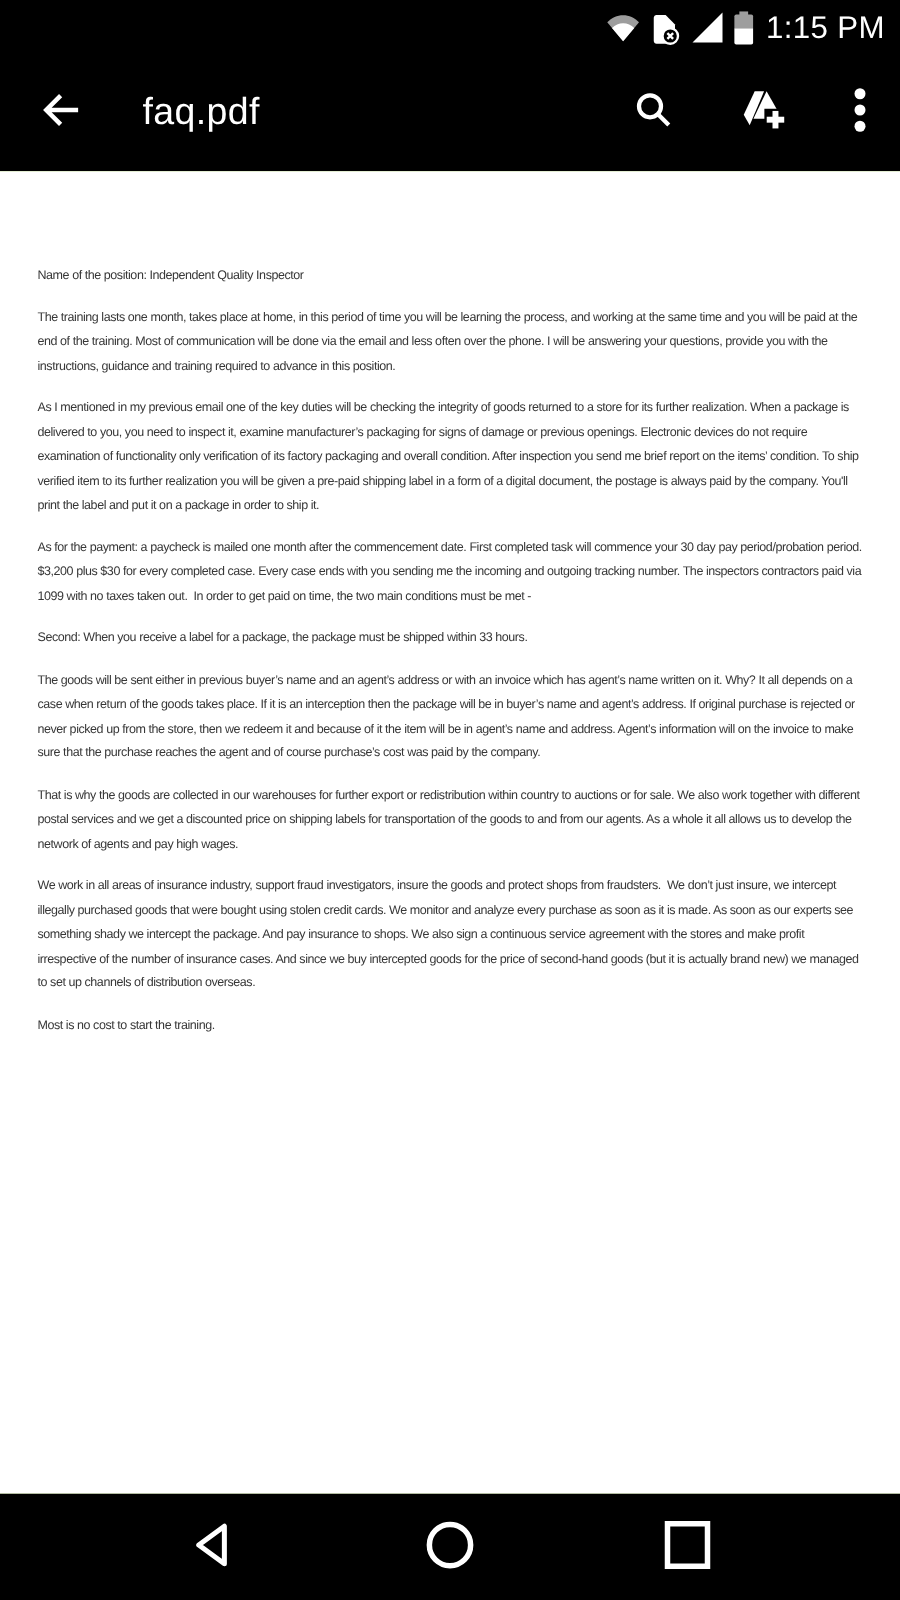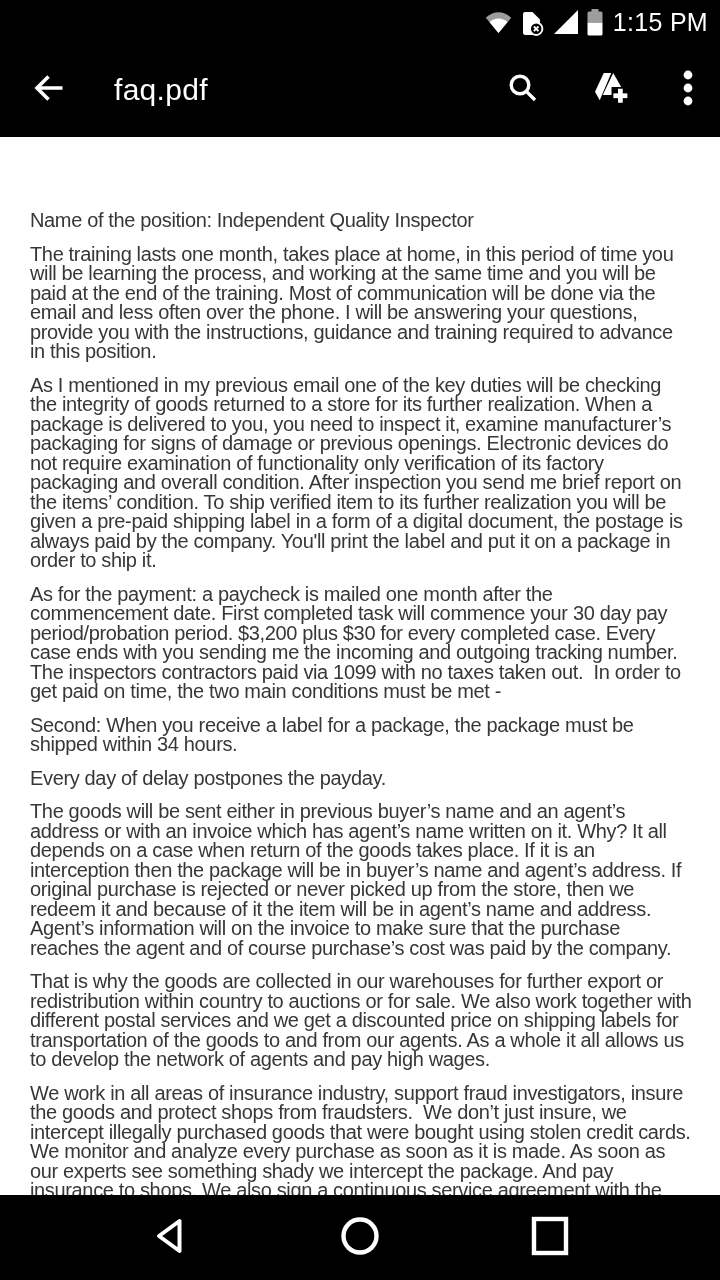--- a/index.html
+++ b/index.html
@@ -68,21 +68,21 @@
 
   
   .doc {
     flex: 1 1 auto;
     background: #ffffff;
     padding: 74px 28px 0 30px;
     overflow: hidden;
   }
   .doc p {
     margin: 0 0 14px 0;
-    font-size: 20px;
+    font-size: 10px;
     line-height: 19.5px;
     letter-spacing: -0.35px;
     color: #373737;
     white-space: pre-wrap;
     max-width: 664px;
   }
 
   
   .nav-bar {
     flex: 0 0 auto;
@@ -184,22 +184,21 @@
         </button>
       </div>
     </div>
   </header>
 
   <main class="doc">
     <p>Name of the position: Independent Quality Inspector</p>
     <p>The training lasts one month, takes place at home, in this period of time you will be learning the process, and working at the same time and you will be paid at the end of the training. Most of communication will be done via the email and less often over the phone. I will be answering your questions, provide you with the instructions, guidance and training required to advance in this position.</p>
     <p>As I mentioned in my previous email one of the key duties will be checking the integrity of goods returned to a store for its further realization. When a package is delivered to you, you need to inspect it, examine manufacturer’s packaging for signs of damage or previous openings. Electronic devices do not require examination of functionality only verification of its factory packaging and overall condition. After inspection you send me brief report on the items’ condition. To ship verified item to its further realization you will be given a pre-paid shipping label in a form of a digital document, the postage is always paid by the company. You'll print the label and put it on a package in order to ship it.</p>
     <p>As for the payment: a paycheck is mailed one month after the commencement date. First completed task will commence your 30 day pay period/probation period. $3,200 plus $30 for every completed case. Every case ends with you sending me the incoming and outgoing tracking number. The inspectors contractors paid via 1099 with no taxes taken out.  In order to get paid on time, the two main conditions must be met -</p>
-    <p>Second: When you receive a label for a package, the package must be shipped within 34 hours.</p>
-    <p>Every day of delay postpones the payday.</p>
+    <p>Second: When you receive a label for a package, the package must be shipped within 33 hours.</p>
     <p>The goods will be sent either in previous buyer’s name and an agent’s address or with an invoice which has agent’s name written on it. Why? It all depends on a case when return of the goods takes place. If it is an interception then the package will be in buyer’s name and agent’s address. If original purchase is rejected or never picked up from the store, then we redeem it and because of it the item will be in agent’s name and address. Agent’s information will on the invoice to make sure that the purchase reaches the agent and of course purchase’s cost was paid by the company.</p>
     <p>That is why the goods are collected in our warehouses for further export or redistribution within country to auctions or for sale. We also work together with different postal services and we get a discounted price on shipping labels for transportation of the goods to and from our agents. As a whole it all allows us to develop the network of agents and pay high wages.</p>
     <p>We work in all areas of insurance industry, support fraud investigators, insure the goods and protect shops from fraudsters.  We don’t just insure, we intercept illegally purchased goods that were bought using stolen credit cards. We monitor and analyze every purchase as soon as it is made. As soon as our experts see something shady we intercept the package. And pay insurance to shops. We also sign a continuous service agreement with the stores and make profit irrespective of the number of insurance cases. And since we buy intercepted goods for the price of second-hand goods (but it is actually brand new) we managed to set up channels of distribution overseas.</p>
     <p>Most is no cost to start the training.</p>
   </main>
 
   <nav class="nav-bar">
     <button class="nav-btn">
       <span>
         <svg width="34" height="38" viewBox="0 0 34 38">

